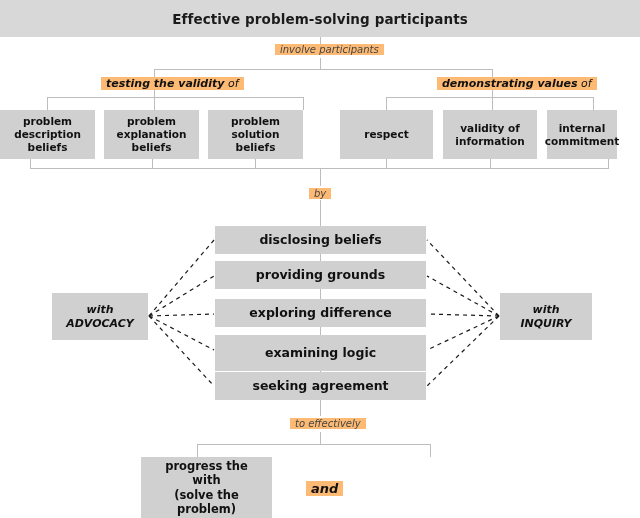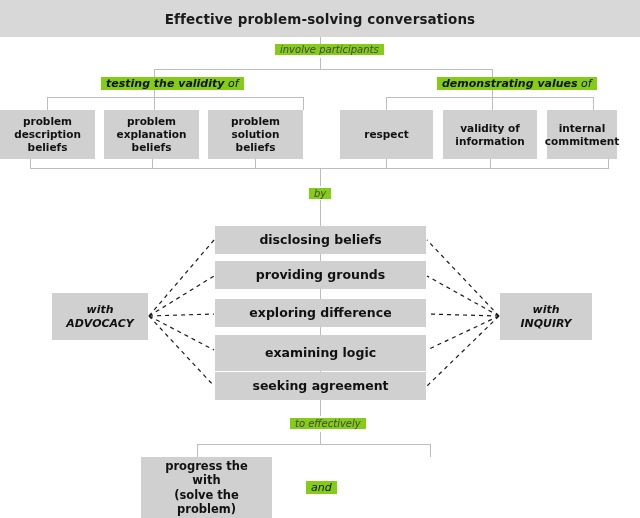--- a/index.html
+++ b/index.html
@@ -32,38 +32,38 @@
   .node.bot{font-size:11.5px;padding:2px 4px;}
   .node.side{font-size:11px;font-style:italic;font-weight:bold;}
 
   
   .hline{position:absolute;height:1px;background:#bdbdbd;}
   .vline{position:absolute;width:1px;background:#bdbdbd;}
 
   
   .cap{
     position:absolute;font-style:italic;color:#3a3a3a;
-    white-space:nowrap;background:#84cc16;padding:0 5px;
+    white-space:nowrap;background:#fdba74;padding:0 5px;
   }
   .cap.plain{font-size:10px;color:#444;}
   .cap.strongish{font-size:11px;color:#111;}
   .cap.strongish b{font-weight:bold;font-style:italic;}
   .cap.strongish i{font-weight:normal;font-style:italic;}
-  .cap.and{font-size:11px;font-weight:normal;color:#111;}
+  .cap.and{font-size:13px;font-weight:bold;color:#111;}
 
   
   #fan{position:absolute;left:0;top:0;width:640px;height:518px;pointer-events:none;}
 </style>
 </head>
 <body>
 
 <div id="stage">
 
   <div class="header-bar"></div>
-  <div class="header-title">Effective problem-solving conversations</div>
+  <div class="header-title">Effective problem-solving participants</div>
 
   <div class="vline" style="left:320px;top:37px;height:14px;"></div>
   <div class="cap plain" style="left:275px;top:44px;">involve participants</div>
   <div class="vline" style="left:320px;top:58px;height:11px;"></div>
 
   <div class="hline" style="left:154px;top:69px;width:339px;"></div>
   <div class="vline" style="left:154px;top:69px;height:40px;"></div>
   <div class="vline" style="left:492px;top:69px;height:40px;"></div>
 
   <div class="cap strongish" style="left:101px;top:77px;"><b>testing the validity</b> <i>of</i></div>

